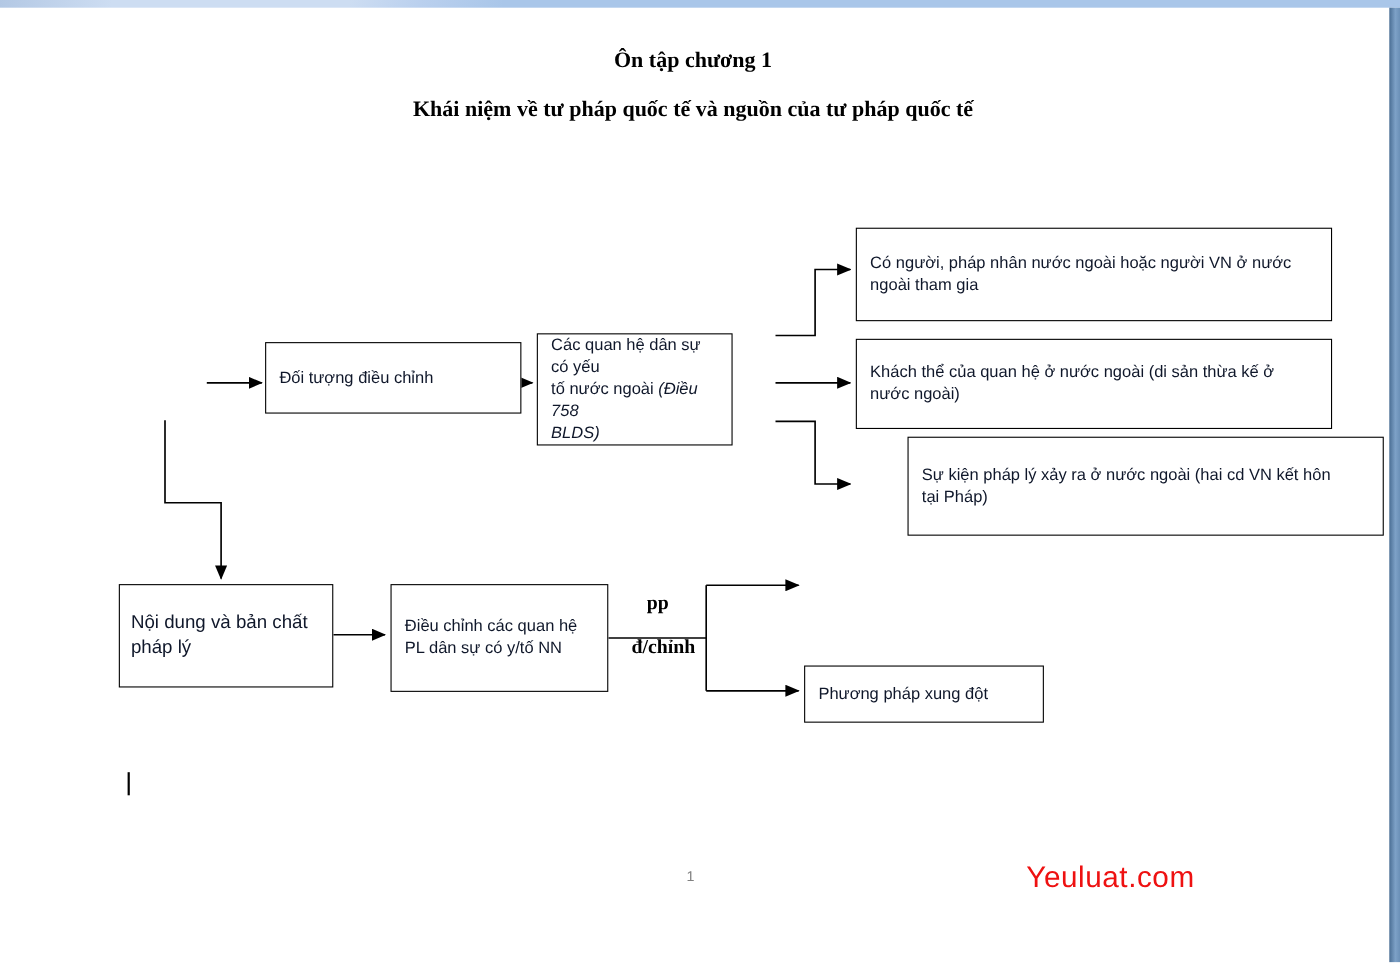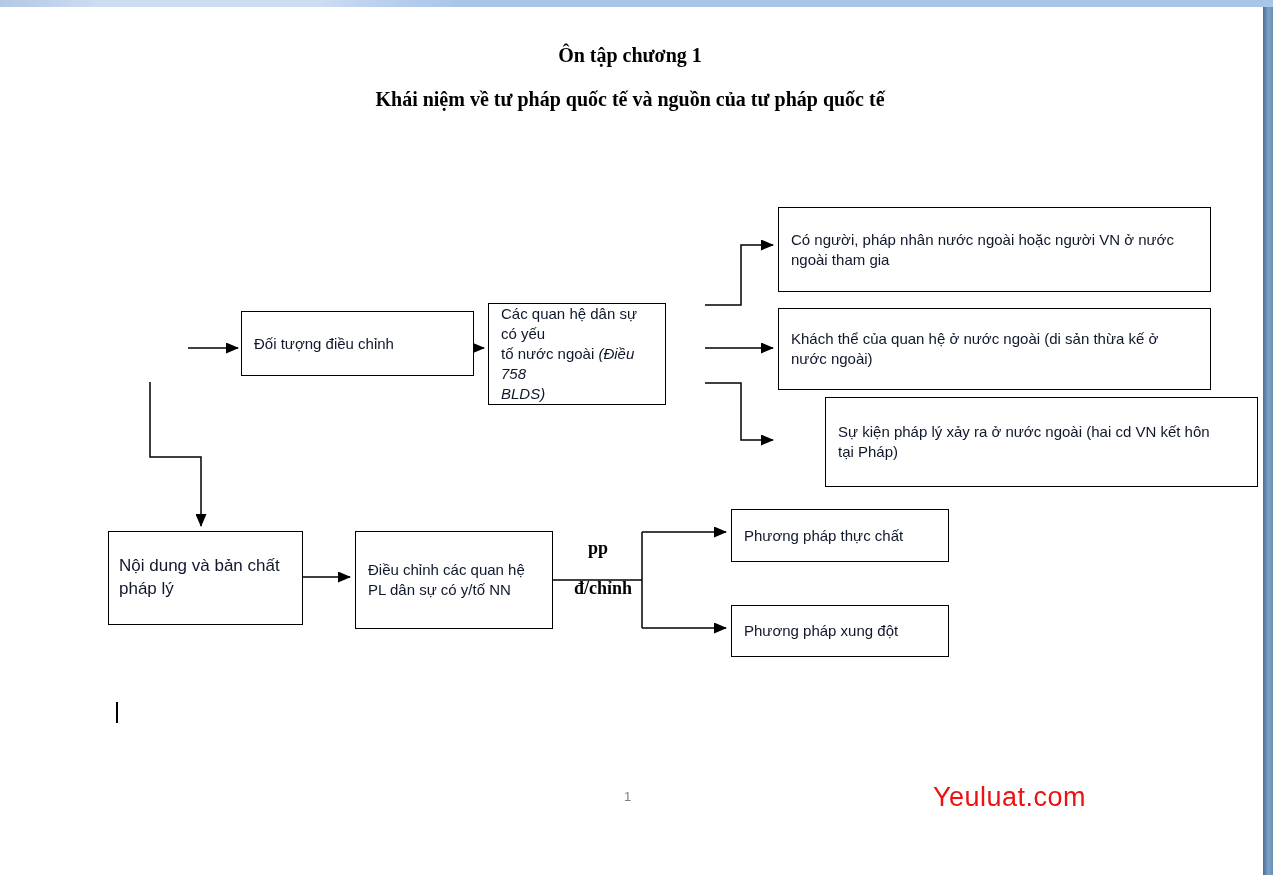--- a/index.html
+++ b/index.html
@@ -126,23 +126,20 @@
   <div class="box" id="node-dieuchinh">
     <span class="inner">Điều chỉnh các quan hệ
 PL dân sự có y/tố NN</span>
   </div>
 
   <div class="box" id="node-noidung">
     <span class="inner">Nội dung và bản chất
 pháp lý</span>
   </div>
 
-  <div class="box" id="node-ppthucchat">
-    <span class="inner">Phương pháp thực chất</span>
-  </div>
 
   <div class="box" id="node-ppxungdot">
     <span class="inner">Phương pháp xung đột</span>
   </div>
 
   <div class="edge-label" id="label-pp">pp</div>
   <div class="edge-label" id="label-dchinh">đ/chỉnh</div>
 
   <div class="text-cursor"></div>
   <div class="page-number">1</div>

